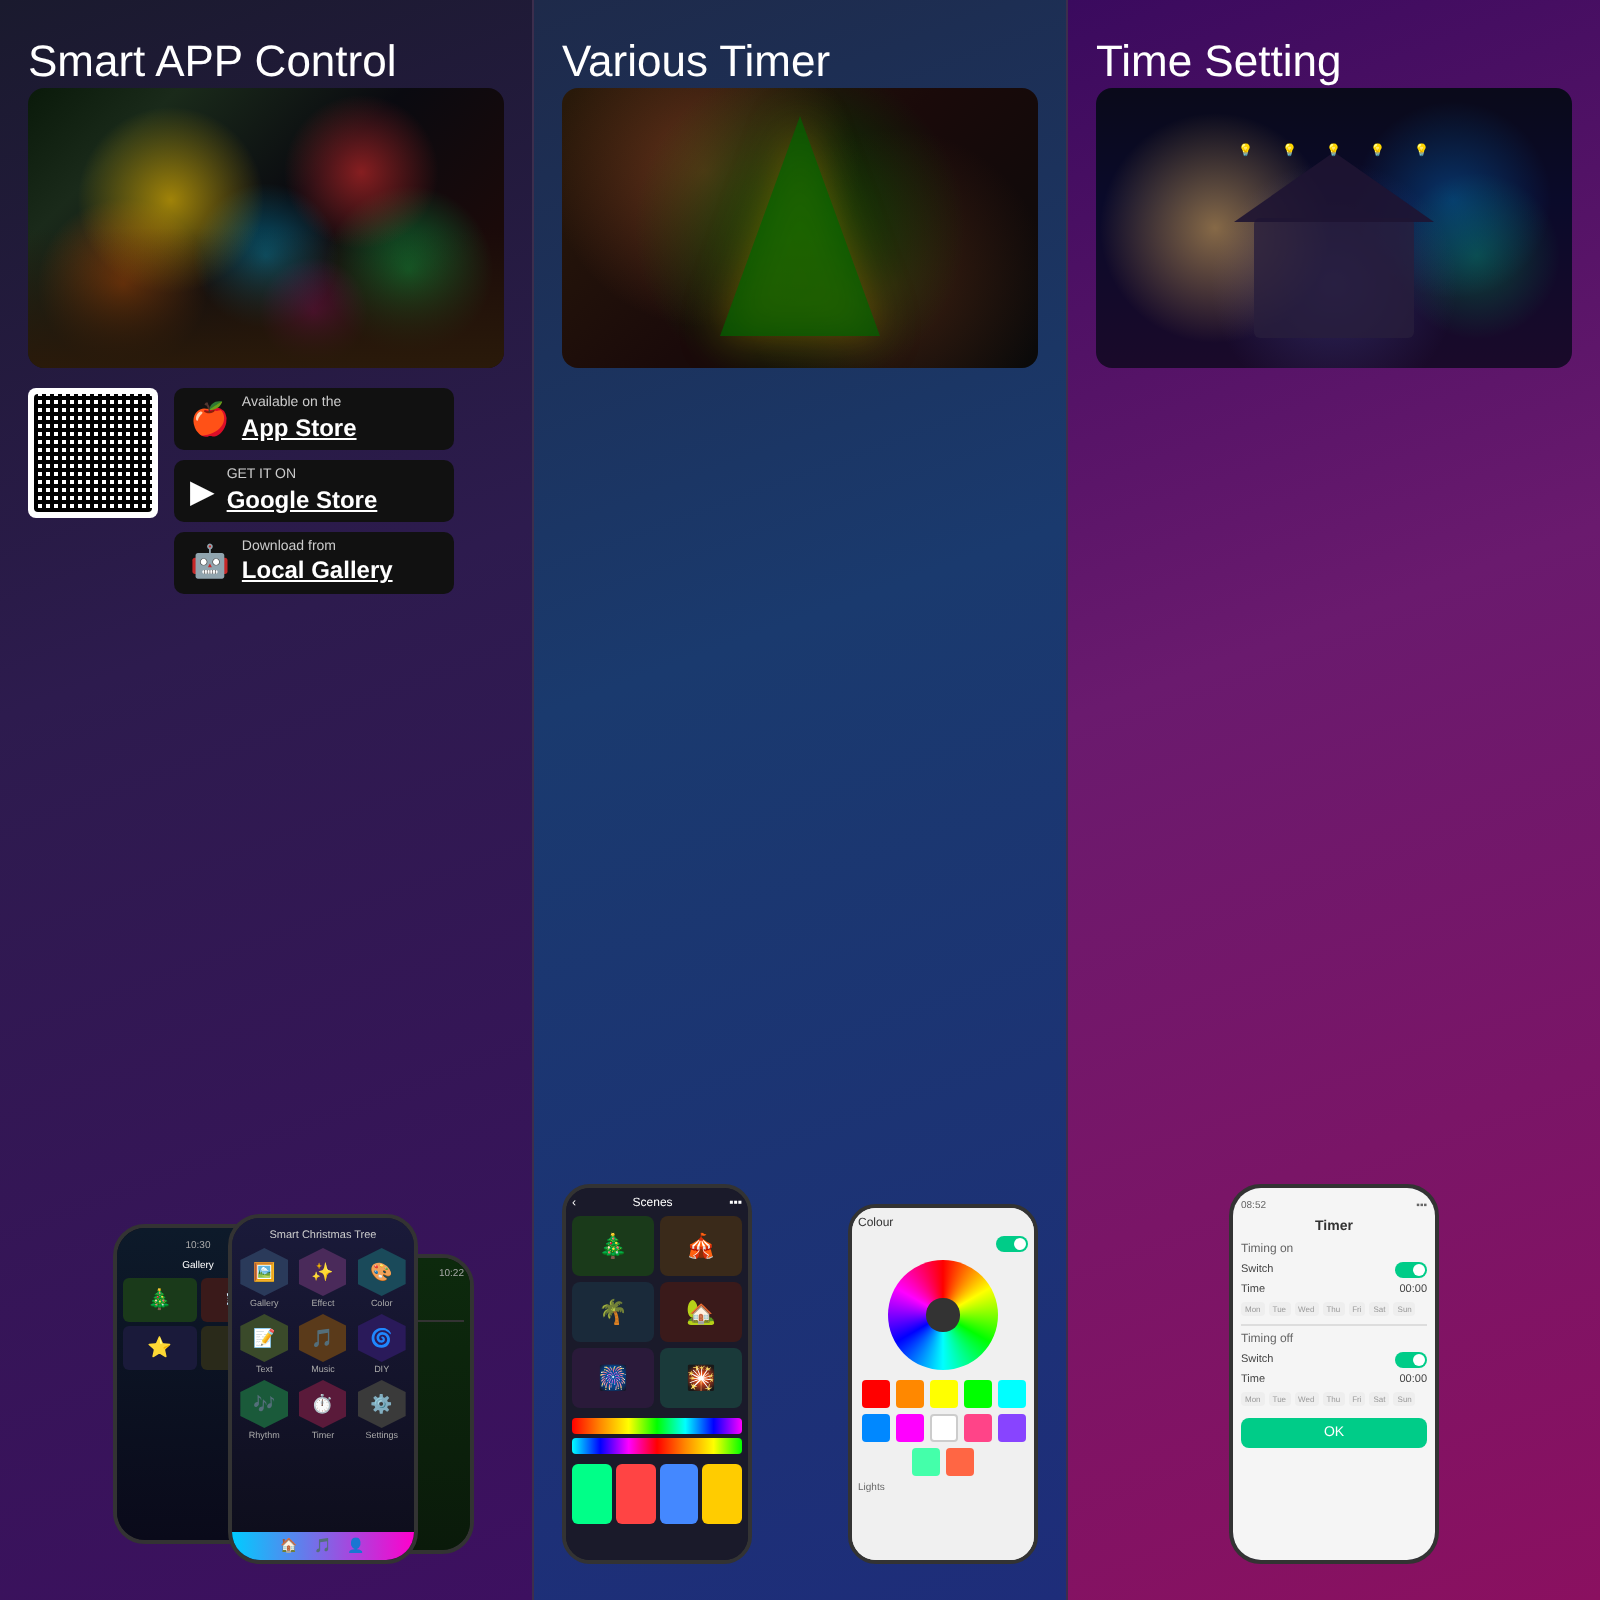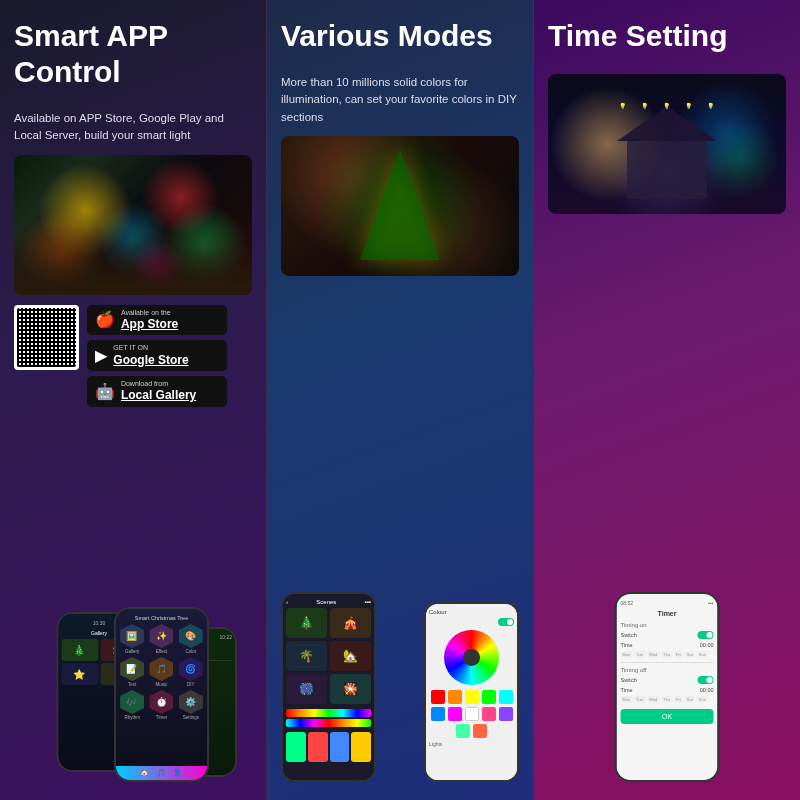--- a/index.html
+++ b/index.html
@@ -32,24 +32,24 @@
     }
     .col-2 {
       background: linear-gradient(160deg, #1e2a4a 0%, #1a3a6e 40%, #1e2d7a 100%);
     }
     .col-3 {
       background: linear-gradient(160deg, #3a0a5e 0%, #6a1a6e 40%, #8a1060 100%);
       justify-content: flex-end;
     }
 
     .col-title {
-      font-size: 30px;
-      font-weight: bold;
+      font-size: 22px;
+      font-weight: normal;
       color: #ffffff;
-      margin-bottom: 20px;
+      margin-bottom: 0;
       line-height: 1.2;
     }
 
     .col-desc {
       font-size: 11.5px;
       color: #ddddee;
       line-height: 1.5;
       margin-bottom: 10px;
     }
 
@@ -415,21 +415,20 @@
       align-self: stretch;
     }
   </style>
 </head>
 <body>
 
 <div class="container">
 
   <div class="column col-1">
     <h2 class="col-title">Smart APP Control</h2>
-    <p class="col-desc">Available on APP Store, Google Play and Local Server, build your smart light</p>
 
     <div class="feature-image img-lights">
       <div class="img-lights-fence"></div>
     </div>
 
     <div class="qr-and-buttons">
       <div class="qr-code">
         <div class="qr-inner"></div>
       </div>
       <div class="store-buttons">
@@ -531,22 +530,21 @@
             </div>
           </div>
         </div>
       </div>
     </div>
   </div>
 
   <div class="col-sep"></div>
 
   <div class="column col-2">
-    <h2 class="col-title">Various Modes</h2>
-    <p class="col-desc">More than 10 millions solid colors for illumination, can set your favorite colors in DIY sections</p>
+    <h2 class="col-title">Various Timer</h2>
 
     <div class="feature-image img-tree"></div>
 
     <div class="phones-area" style="height:235px;position:relative;">
 
       <div class="phone" style="width:95px;height:190px;bottom:0;left:0;z-index:1;background:#1a1a2a;border-radius:14px;">
         <div class="phone-screen scenes-screen">
           <div class="scenes-top">
             <span>‹</span>
             <span>Scenes</span>

